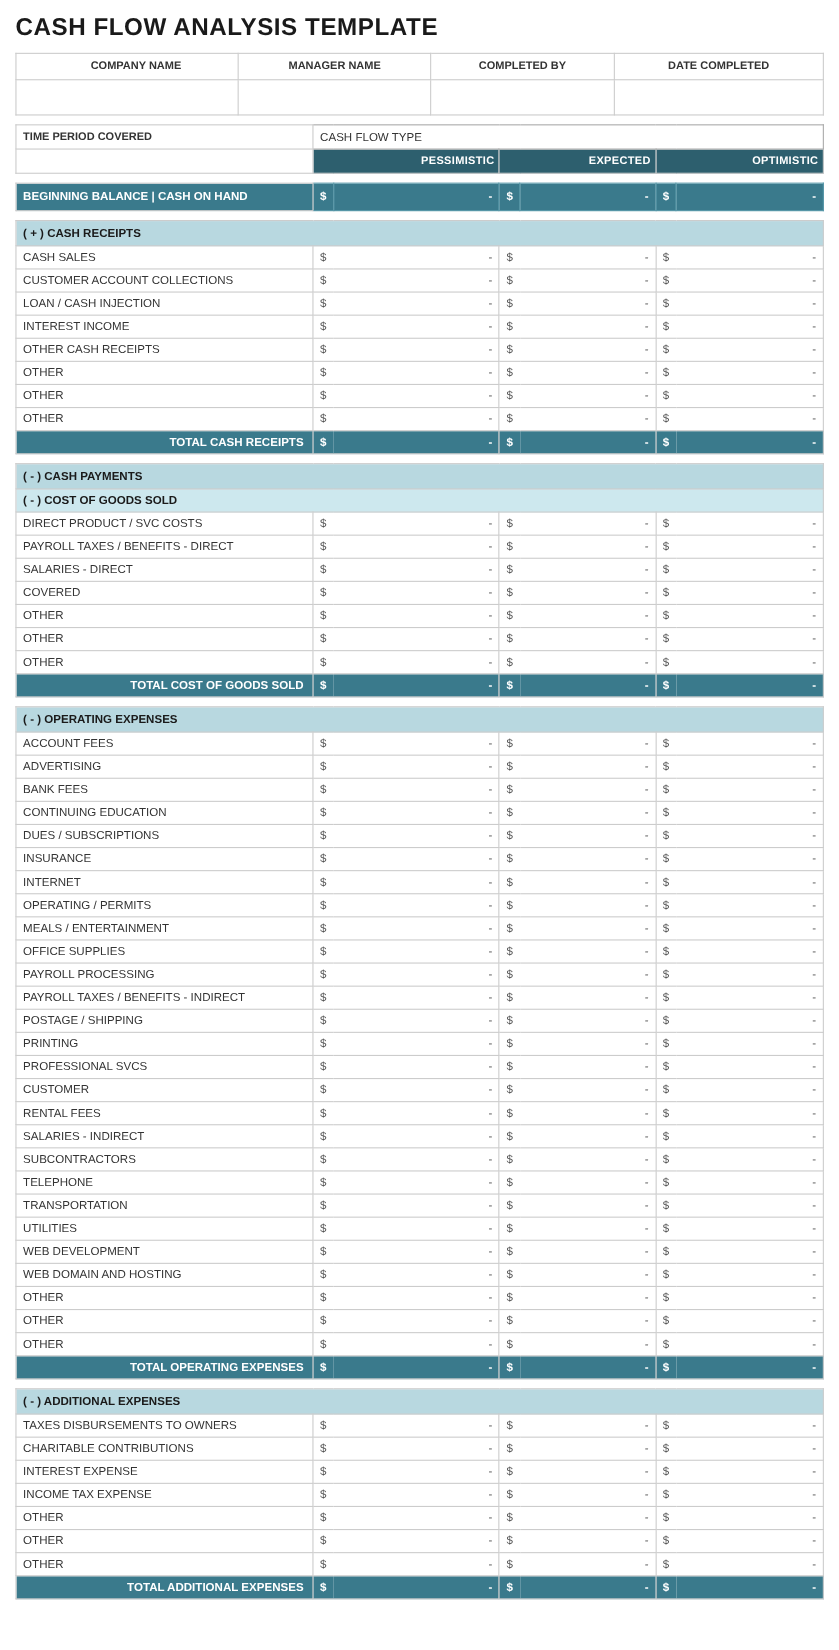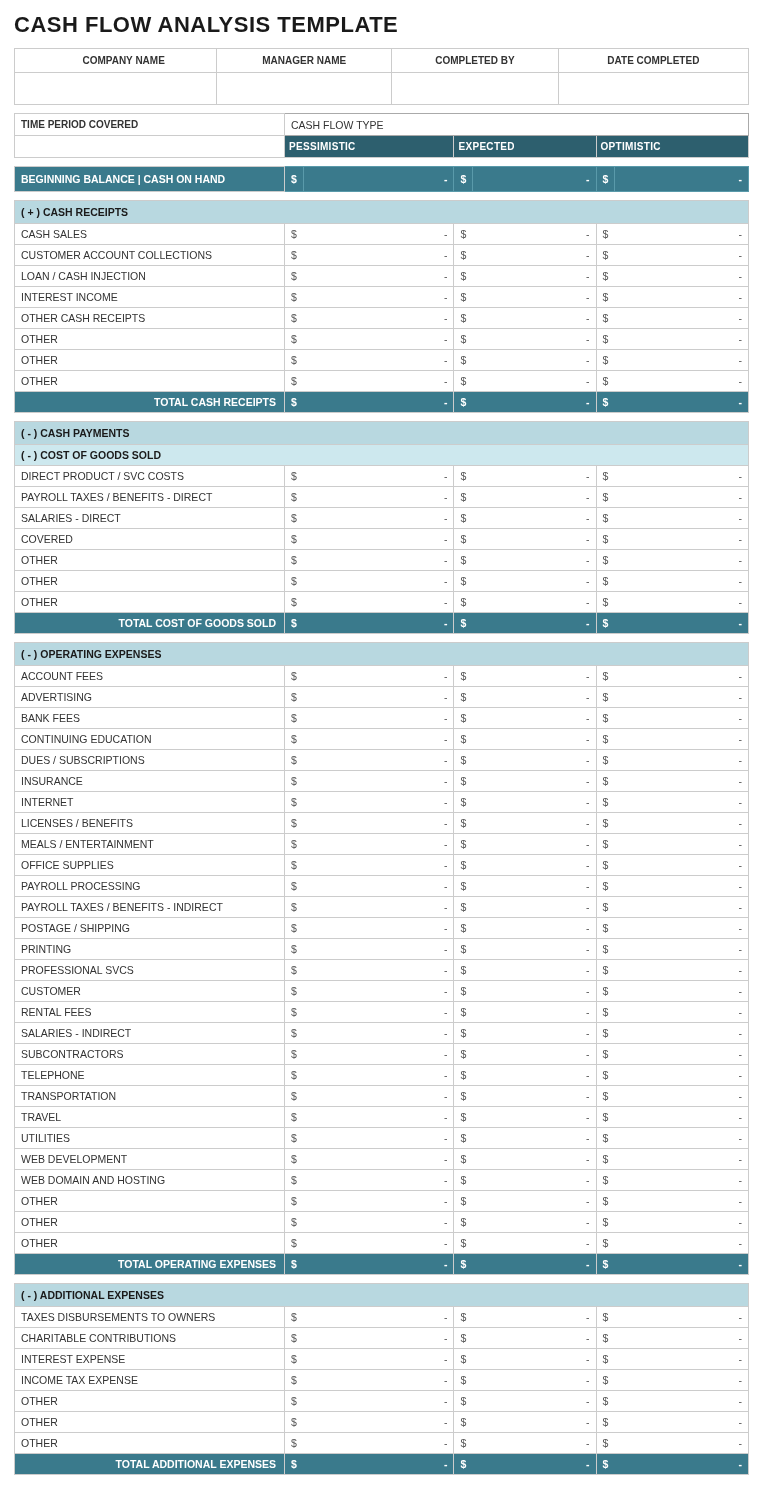--- a/index.html
+++ b/index.html
@@ -100,21 +100,21 @@
     .gap-row td {
       border: none;
       height: 6px;
       background: #fff;
     }
 
     .col-headers th {
       background: #2d5f6e;
       color: #fff;
       font-weight: bold;
-      text-align: left;
+      text-align: right;
       font-size: 10px;
       letter-spacing: 0.3px;
       padding: 5px 4px;
     }
 
     .beginning-row td {
       background: #3a7a8c;
       color: #fff;
       font-weight: bold;
       padding: 6px 6px;
@@ -418,21 +418,21 @@
     <tr class="data-row">
           <td class="label-col">INTERNET</td>
           <td style="width:18px;color:#555;border-right:none;">$</td>
           <td style="text-align:right;border-left:none;color:#555;">-</td>
           <td style="width:18px;color:#555;border-right:none;">$</td>
           <td style="text-align:right;border-left:none;color:#555;">-</td>
           <td style="width:18px;color:#555;border-right:none;">$</td>
           <td style="text-align:right;border-left:none;color:#555;">-</td>
         </tr>
     <tr class="data-row">
-          <td class="label-col">LICENSES / BENEFITS</td>
+          <td class="label-col">OPERATING / PERMITS</td>
           <td style="width:18px;color:#555;border-right:none;">$</td>
           <td style="text-align:right;border-left:none;color:#555;">-</td>
           <td style="width:18px;color:#555;border-right:none;">$</td>
           <td style="text-align:right;border-left:none;color:#555;">-</td>
           <td style="width:18px;color:#555;border-right:none;">$</td>
           <td style="text-align:right;border-left:none;color:#555;">-</td>
         </tr>
     <tr class="data-row">
           <td class="label-col">MEALS / ENTERTAINMENT</td>
           <td style="width:18px;color:#555;border-right:none;">$</td>
@@ -536,29 +536,20 @@
           <td class="label-col">TELEPHONE</td>
           <td style="width:18px;color:#555;border-right:none;">$</td>
           <td style="text-align:right;border-left:none;color:#555;">-</td>
           <td style="width:18px;color:#555;border-right:none;">$</td>
           <td style="text-align:right;border-left:none;color:#555;">-</td>
           <td style="width:18px;color:#555;border-right:none;">$</td>
           <td style="text-align:right;border-left:none;color:#555;">-</td>
         </tr>
     <tr class="data-row">
           <td class="label-col">TRANSPORTATION</td>
-          <td style="width:18px;color:#555;border-right:none;">$</td>
-          <td style="text-align:right;border-left:none;color:#555;">-</td>
-          <td style="width:18px;color:#555;border-right:none;">$</td>
-          <td style="text-align:right;border-left:none;color:#555;">-</td>
-          <td style="width:18px;color:#555;border-right:none;">$</td>
-          <td style="text-align:right;border-left:none;color:#555;">-</td>
-        </tr>
-    <tr class="data-row">
-          <td class="label-col">TRAVEL</td>
           <td style="width:18px;color:#555;border-right:none;">$</td>
           <td style="text-align:right;border-left:none;color:#555;">-</td>
           <td style="width:18px;color:#555;border-right:none;">$</td>
           <td style="text-align:right;border-left:none;color:#555;">-</td>
           <td style="width:18px;color:#555;border-right:none;">$</td>
           <td style="text-align:right;border-left:none;color:#555;">-</td>
         </tr>
     <tr class="data-row">
           <td class="label-col">UTILITIES</td>
           <td style="width:18px;color:#555;border-right:none;">$</td>

